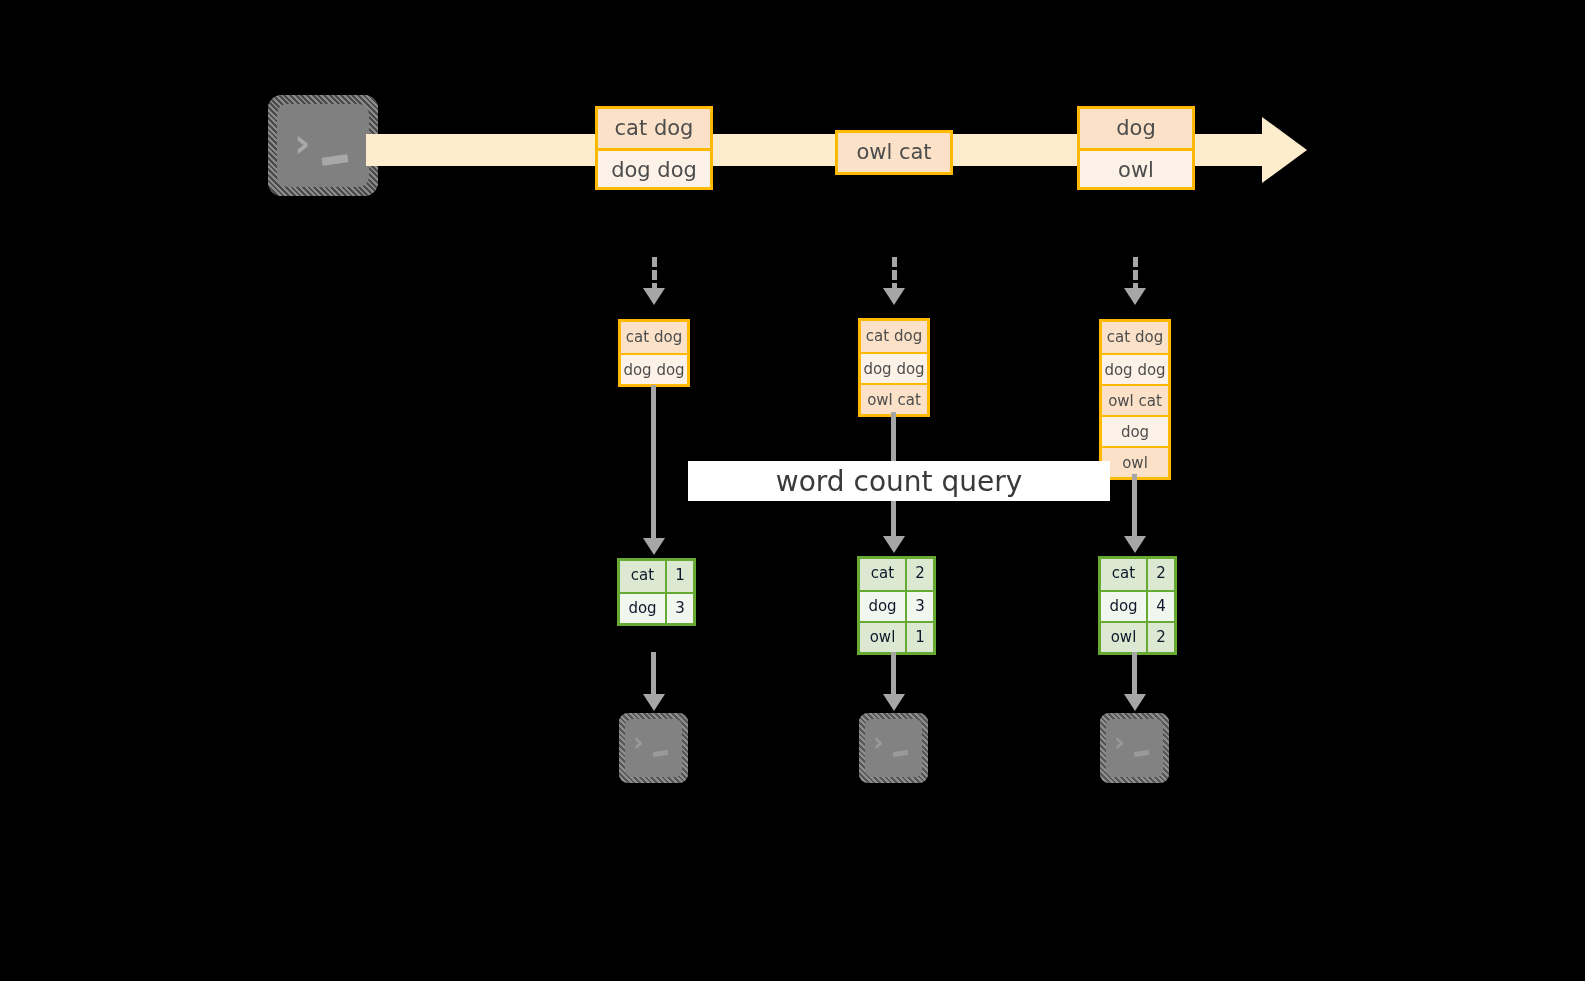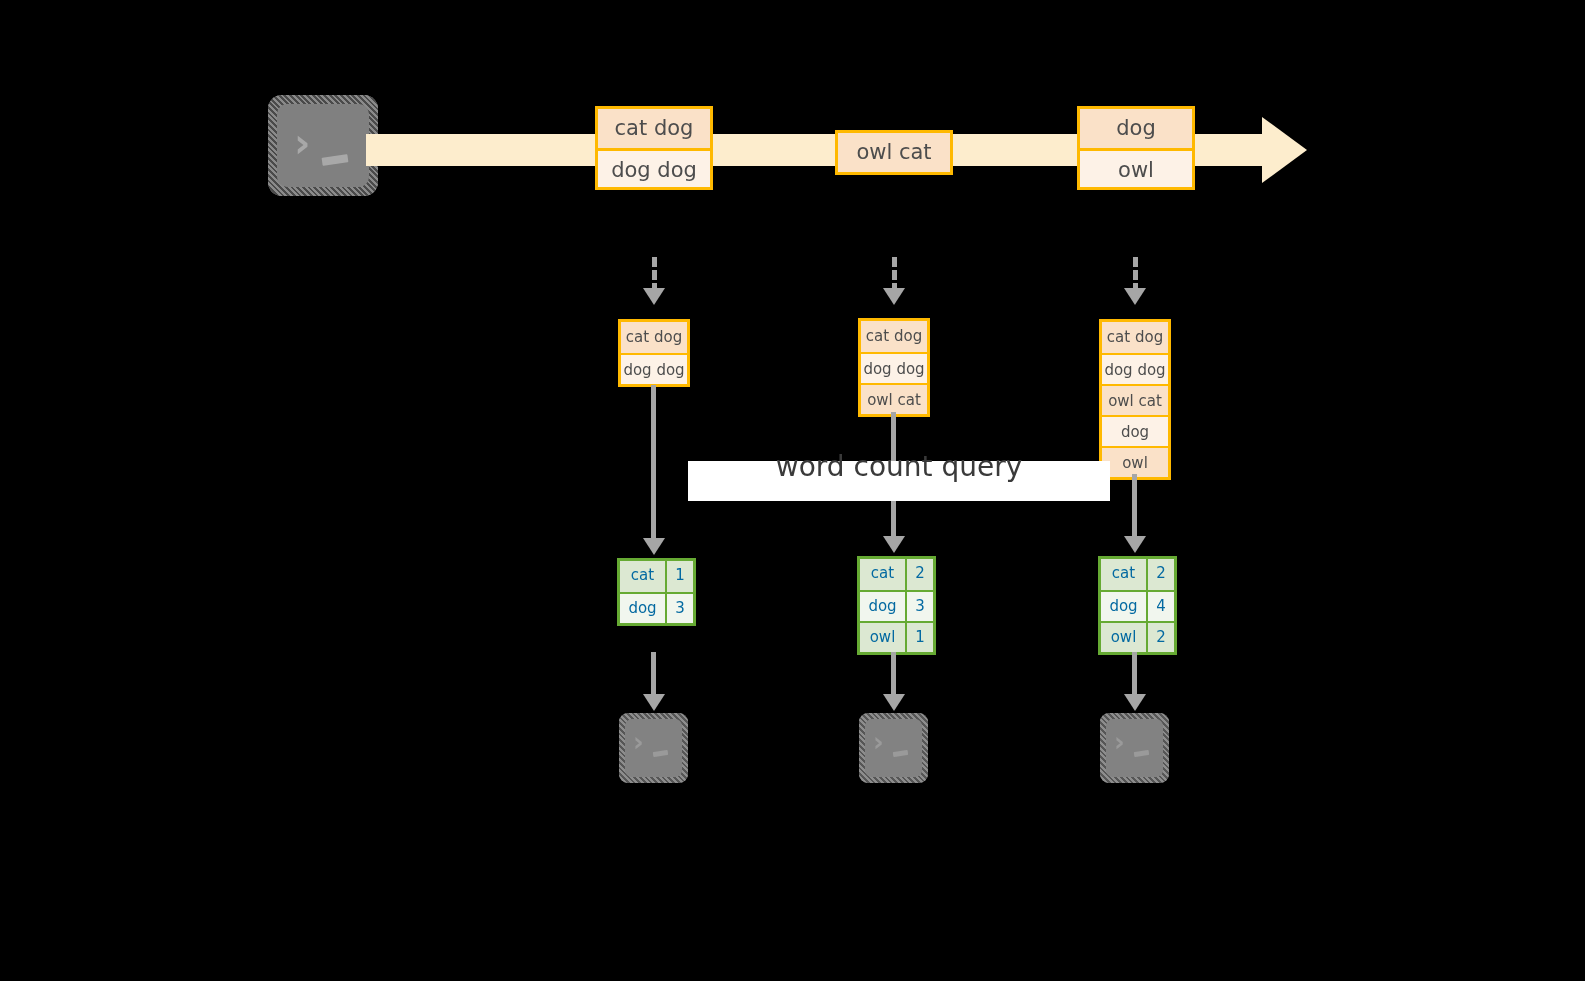--- a/index.html
+++ b/index.html
@@ -156,21 +156,21 @@
     display: flex;
     box-sizing: border-box;
     height: 31px;
   }
   .table-green .grow + .grow { border-top: 2px solid #66aa33; }
   .table-green .gkey, .table-green .gval {
     box-sizing: border-box;
     line-height: 29px;
     text-align: center;
     font-size: 15px;
-    color: #0369a1;
+    color: #0f172a;
     white-space: nowrap;
   }
   .table-green .gkey { width: 45px; }
   .table-green .gval { width: 28px; border-left: 2px solid #66aa33; }
   .table-green .grow.shade-a .gkey,
   .table-green .grow.shade-a .gval { background: #dce8d2; }
   .table-green .grow.shade-b .gkey,
   .table-green .grow.shade-b .gval { background: #f1f6ee; }
 
   #result-1 { left: 617px; top: 558px; width: 79px; }
@@ -201,21 +201,21 @@
     position: absolute;
     left: 688px;
     top: 461px;
     width: 422px;
     height: 40px;
     background: #ffffff;
   }
   #query-label {
     position: absolute;
     left: 688px;
-    top: 446px;
+    top: 461px;
     width: 422px;
     height: 40px;
     display: flex;
     align-items: center;
     justify-content: center;
     font-size: 28px;
     color: #3a3a3a;
     white-space: nowrap;
   }
 </style>

